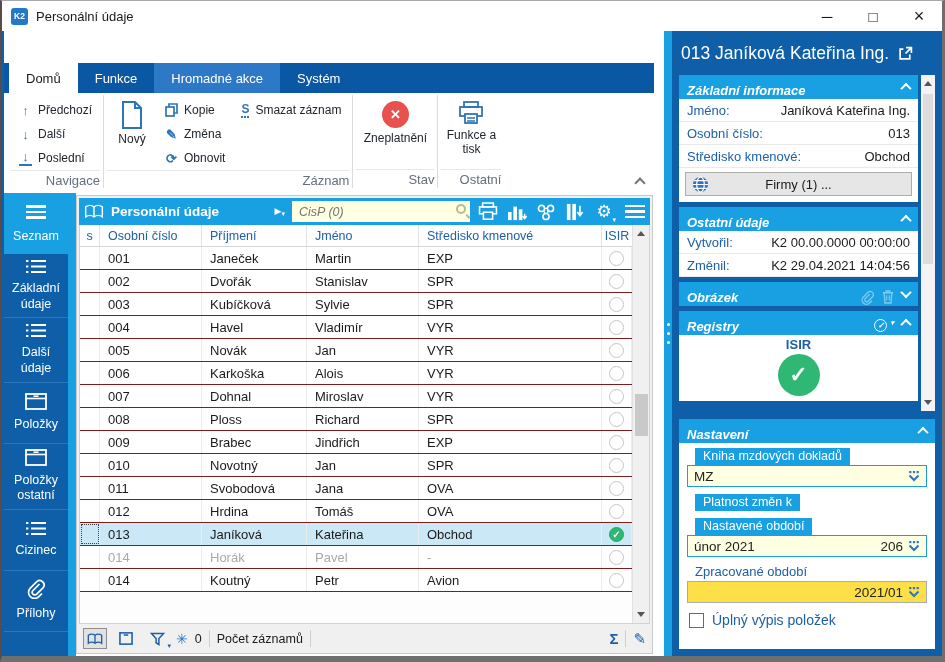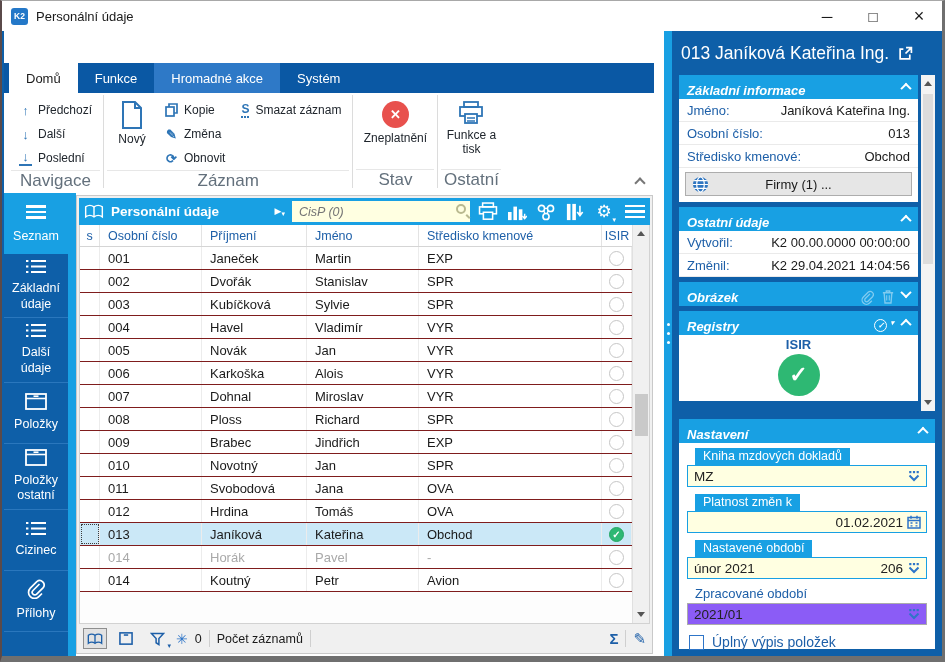--- a/index.html
+++ b/index.html
@@ -31,21 +31,21 @@
   .tabstrip { height:30px; background:#0a58a4; display:flex; padding-left:5px; flex:none;margin-top:32px; }
   .tab { padding:0 17px; display:flex; align-items:center; color:#fff; font-size:13px; }
   .tab.active { background:#fff; color:#1a1a1a; }
   .tab.hl { background:#2e79c7; }
 
   
   .ribbon { height:100px; background:#fff; display:flex; position:relative; padding:2px 0 5px 4px; flex:none; }
   .rgroup { display:flex; flex-direction:column; padding:0 3px; }
   .rgroup + .rgroup { border-left:1px solid #dcdcdc; }
   .gbody { flex:1; display:flex; align-items:flex-start; }
-  .glabel { height:19px; line-height:19px; text-align:center; color:#63707c; font-size:17px; border-top:1px solid #e7e7e7; }
+  .glabel { height:19px; line-height:19px; text-align:right; color:#63707c; font-size:13px; border-top:1px solid #e7e7e7; }
   .navcol { display:flex; flex-direction:column; padding-top:3px; }
   .sbtn { display:flex; align-items:center; gap:6px; height:24px; padding:0 8px; color:#20262d; font-size:12px; white-space:nowrap; }
   .bicon { color:#2e75b6; font-weight:bold; font-size:13px; width:13px; text-align:center; }
   .bicon.bar { border-bottom:2px solid #2e75b6; line-height:11px; height:15px; }
   .bigbtn { display:flex; flex-direction:column; align-items:center; justify-content:flex-start; gap:3px;
     padding-top:6px; font-size:12px; color:#20262d; text-align:center; height:100%; }
   .redcirc { width:27px; height:27px; border-radius:50%; background:#e8514d; color:#fff; display:flex;
     align-items:center; justify-content:center; font-size:13px; font-weight:bold; }
   .s-del { color:#2e75b6; font-weight:bold; border-bottom:2px dotted #2e75b6; line-height:13px; }
   .rib-collapse { position:absolute; right:10px; bottom:6px; width:8px; height:8px;
@@ -144,21 +144,21 @@
     text-align:center; font-weight:bold; }
 
   .settings { flex:1; margin-top:8px; display:flex; flex-direction:column; min-height:0; }
   .set-body { flex:1; padding:5px 8px 6px; display:flex; flex-direction:column; }
   .tag { display:inline-block; align-self:flex-start; background:#18a0e3; color:#fff; padding:1px 8px 2px;
     margin-left:8px; font-size:12.5px; }
   .inp { height:22px; border:1px solid #18a0e3; background:#ffffe1; display:flex; align-items:center;
     padding:0 5px 0 6px; font-size:13.5px; color:#222; gap:4px; }
   .inp .val { flex:1; white-space:nowrap; overflow:hidden; }
   .inp .val.right { text-align:right; }
-  .inp.gray { border-color:#ababab; background:#8b5cf6; }
+  .inp.gray { border-color:#ababab; background:#fde047;text-align:right; }
   .plainlbl { color:#1d5fa8; font-size:13px; margin:7px 0 2px 8px; }
   .fgap { height:7px; flex:none; }
   .chkrow { margin-top:9px; display:flex; align-items:center; gap:8px; padding-left:2px; }
   .chkbox { width:15px; height:15px; border:1px solid #2e75c8; background:#fff; flex:none; }
   .chklbl { color:#1d5fa8; font-size:14px; }
 </style>
 </head>
 <body>
 
 <div class="window">
@@ -696,28 +696,20 @@
             <span class="val">MZ</span>
             <svg width="14" height="13" viewBox="0 0 14 13">
               <rect x="2.2" y="1" width="2.2" height="2.2" fill="#2e75c8"></rect>
                 <rect x="5.9" y="1" width="2.2" height="2.2" fill="#2e75c8"></rect>
                 <rect x="9.6" y="1" width="2.2" height="2.2" fill="#2e75c8"></rect>
               <path d="M2.5 5.5 L7 10 L11.5 5.5" fill="none" stroke="#2e75c8" stroke-width="2"></path>
             </svg>
           </div>
           <div class="fgap"></div>
           <span class="tag">Platnost změn k</span>
-          <div class="inp">
-            <span class="val right">01.02.2021</span>
-            <svg width="14" height="14" viewBox="0 0 14 14">
-              <rect x="1" y="2.5" width="12" height="10.5" fill="none" stroke="#2e75c8" stroke-width="1.5"></rect>
-              <path d="M1 5.5 h12 M4 .8 v3 M10 .8 v3" stroke="#2e75c8" stroke-width="1.5"></path>
-              <path d="M3.5 8 h2 M8.5 8 h2 M3.5 10.8 h2 M8.5 10.8 h2" stroke="#2e75c8" stroke-width="1.3"></path>
-            </svg>
-          </div>
           <div class="fgap"></div>
           <span class="tag">Nastavené období</span>
           <div class="inp">
             <span class="val">únor 2021</span>
             <span>206</span>
             <svg width="14" height="13" viewBox="0 0 14 13">
               <rect x="2.2" y="1" width="2.2" height="2.2" fill="#2e75c8"></rect>
                 <rect x="5.9" y="1" width="2.2" height="2.2" fill="#2e75c8"></rect>
                 <rect x="9.6" y="1" width="2.2" height="2.2" fill="#2e75c8"></rect>
               <path d="M2.5 5.5 L7 10 L11.5 5.5" fill="none" stroke="#2e75c8" stroke-width="2"></path>

